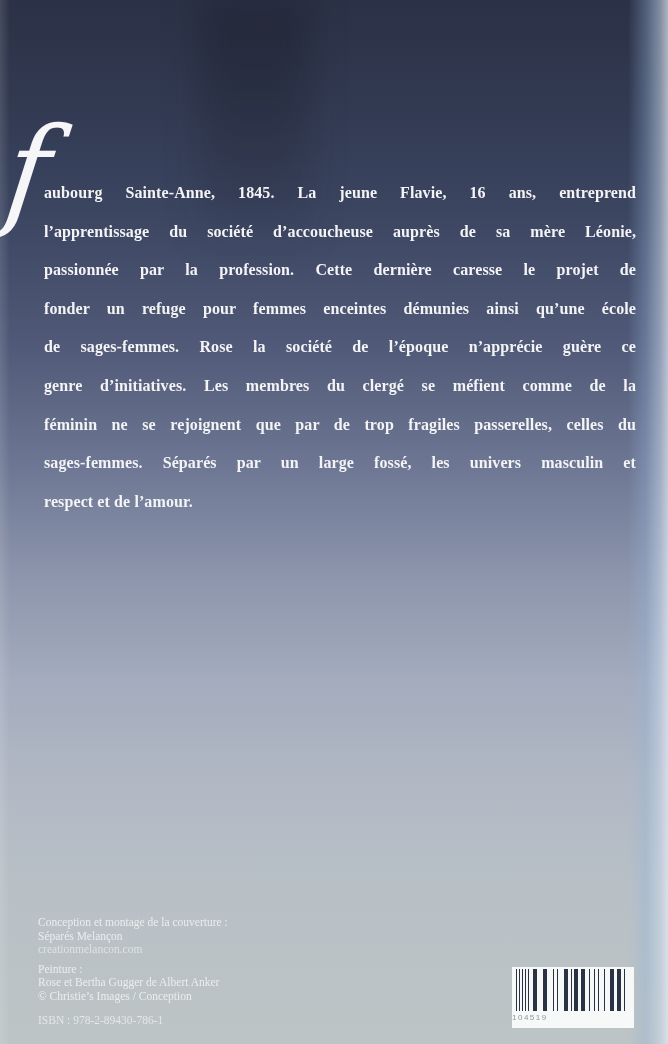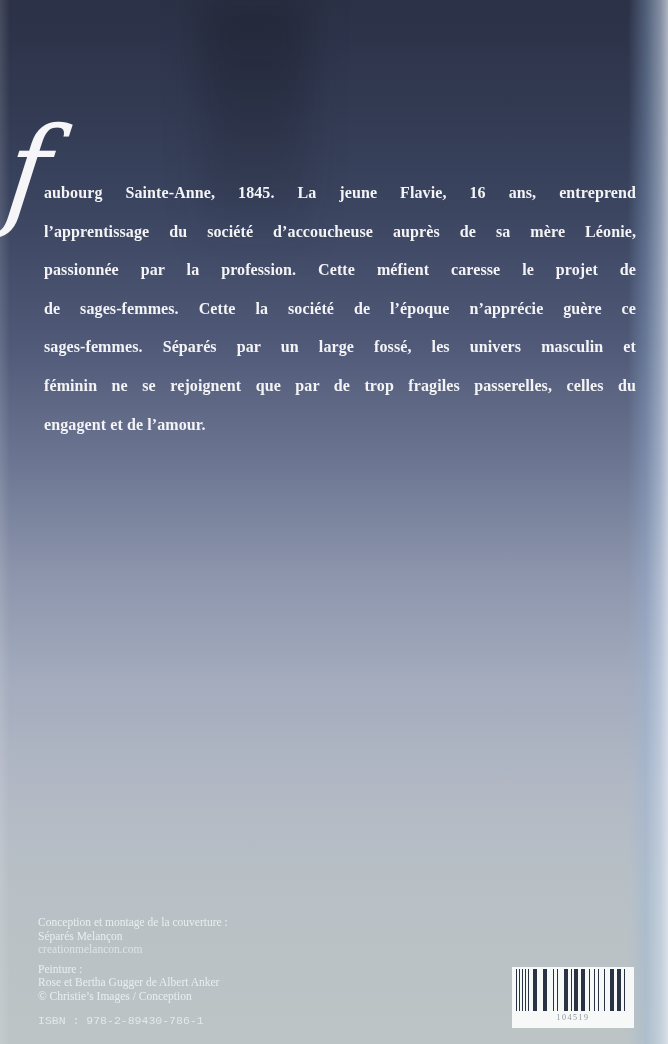--- a/index.html
+++ b/index.html
@@ -107,21 +107,20 @@
       margin-bottom: 6px;
     }
     .credits .light {
       opacity: 0.75;
     }
     .credits .italic {
     }
     .credits .isbn {
       margin-top: 11px;
       opacity: 0.85;
-      font-family: Liberation Mono, monospace;
     }
     .barcode {
       position: absolute;
       left: 512px;
       top: 967px;
       width: 122px;
       height: 61px;
       background: #f7f8f8;
     }
     .barcode .bars {
@@ -135,45 +134,46 @@
       position: absolute;
       top: 0;
       height: 42px;
       background: #2a3344;
     }
     .barcode .num {
       position: absolute;
       left: 0;
       width: 122px;
       top: 46px;
-      text-align: center;
-      font-family: Liberation Serif, serif;
+      font-family: Liberation Sans, sans-serif;
       font-size: 8px;
       letter-spacing: 1.5px;
       color: #8f979c;
     }
   </style>
 </head>
 <body>
 
 <div class="cover">
   <div class="dark-band"></div>
   <div class="left-edge"></div>
   <div class="right-edge"></div>
 
   <span class="dropcap">f</span>
 
   <div class="blurb">
     <span class="line first">aubourg Sainte-Anne, 1845. La jeune Flavie, 16 ans, entreprend</span>
     <span class="line">l’apprentissage du société d’accoucheuse auprès de sa mère Léonie,</span>
-    <span class="line">passionnée par la profession. Cette méfient caresse le projet de</span>
-    <span class="line">de sages-femmes. Cette la société de l’époque n’apprécie guère ce</span>
+    <span class="line">passionnée par la profession. Cette dernière caresse le projet de</span>
+    <span class="line">fonder un refuge pour femmes enceintes démunies ainsi qu’une école</span>
+    <span class="line">de sages-femmes. Rose la société de l’époque n’apprécie guère ce</span>
+    <span class="line">genre d’initiatives. Les membres du clergé se méfient comme de la</span>
+    <span class="line">féminin ne se rejoignent que par de trop fragiles passerelles, celles du</span>
     <span class="line">sages-femmes. Séparés par un large fossé, les univers masculin et</span>
-    <span class="line">féminin ne se rejoignent que par de trop fragiles passerelles, celles du</span>
-    <span class="line last">engagent et de l’amour.</span>
+    <span class="line last">respect et de l’amour.</span>
   </div>
 
   <div class="credits">
     <div class="block">
       <div>Conception et montage de la couverture :</div>
       <div>Séparés Melançon</div>
       <div class="light">creationmelancon.com</div>
     </div>
     <div class="block">
       <div>Peinture :</div>

